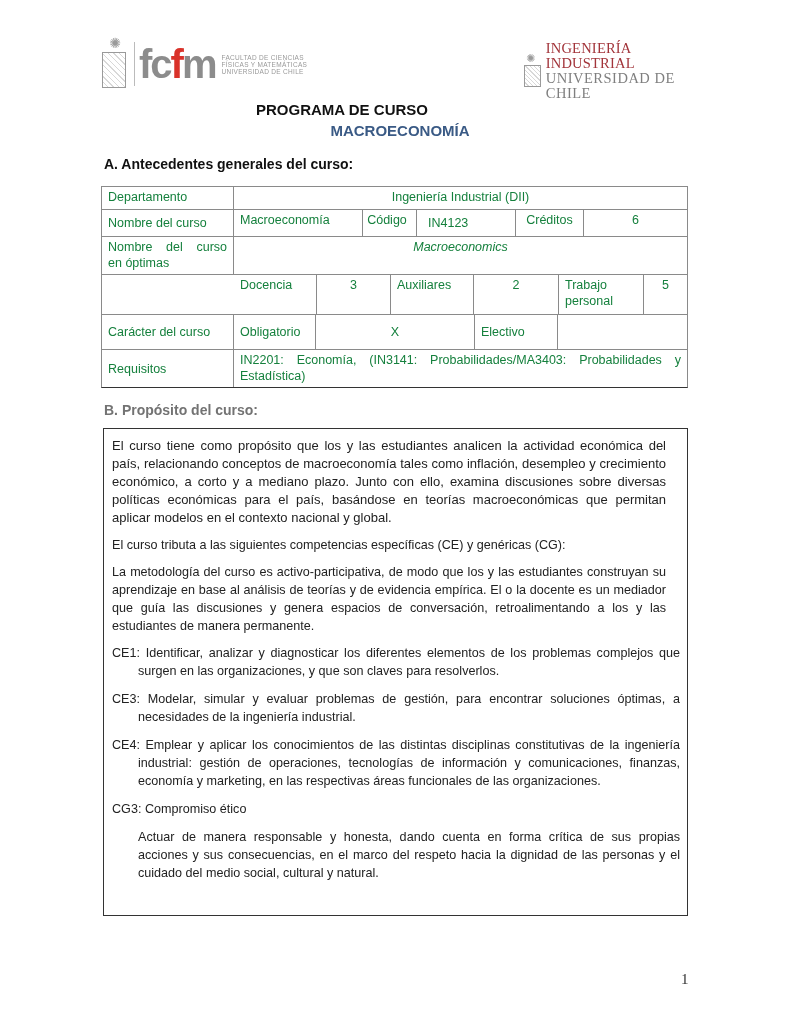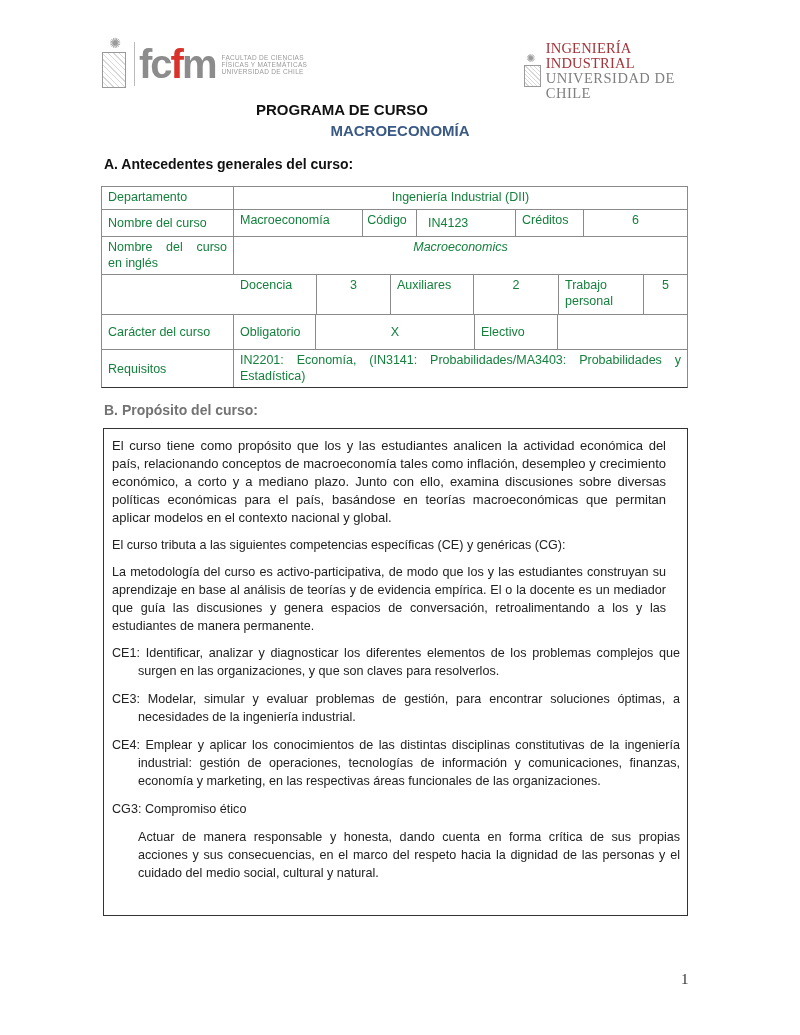--- a/index.html
+++ b/index.html
@@ -80,27 +80,27 @@
   </div>
   <div class="row" style="height:27px;">
     <div class="cell vmid" style="left:0;width:132px;">
         <span>Nombre del curso</span>
       </div>
     <div class="cell" style="left:132px;width:129px;">Macroeconomía</div>
     <div class="cell" style="left:256px;width:59px;text-align:center;">Código</div>
     <div class="cell vmid" style="left:320px;width:94px;">
         <span>IN4123</span>
       </div>
-    <div class="cell" style="left:414px;width:68px;">Créditos</div>
+    <div class="cell" style="left:414px;width:68px;text-align:center;">Créditos</div>
     <div class="cell nb center" style="left:482px;right:0;">6</div>
   </div>
   <div class="row" style="height:38px;">
     <div class="cell" style="left:0;width:132px;">
       <div class="justify-2">Nombre del curso</div>
-      <div>en inglés</div>
+      <div>en óptimas</div>
     </div>
     <div class="cell nb italic" style="left:132px;right:0;">Macroeconomics</div>
   </div>
   <div class="row" style="height:40px;">
     <div class="cell" style="left:132px;width:83px;">Docencia</div>
     <div class="cell center" style="left:215px;width:74px;">3</div>
     <div class="cell" style="left:289px;width:83px;">Auxiliares</div>
     <div class="cell center" style="left:372px;width:85px;">2</div>
     <div class="cell" style="left:457px;width:85px;">
       <div>Trabajo</div>

